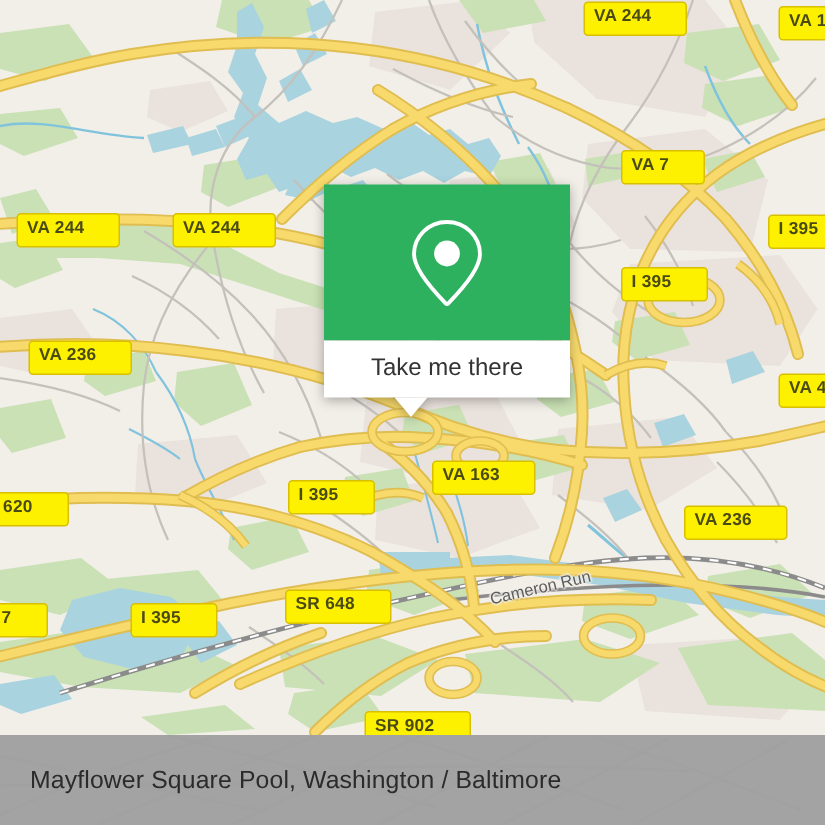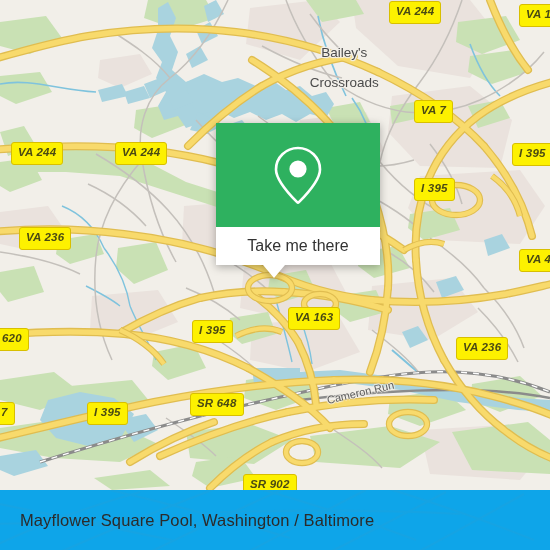--- a/index.html
+++ b/index.html
@@ -29,25 +29,24 @@
   
   .shield {
     position: absolute;
     background: #fdf100;
     border: 1.6px solid #d8bf00;
     border-radius: 3px;
     color: #4a4a13;
     font-size: 11.5px;
     font-weight: bold;
     line-height: 1;
-    padding: 4px 6px 5px 6px;
+    padding: 4px 23px 5px 6px;
     white-space: nowrap;
     letter-spacing: 0.2px;
     font-family: "Liberation Sans", sans-serif;
-    font-style: italic;
   }
 
   
   .place-label {
     position: absolute;
     color: #4a4a4a;
     font-size: 13.5px;
     line-height: 15px;
     text-align: center;
     white-space: pre;
@@ -108,21 +107,21 @@
     font-size: 13.5px;
     line-height: 17px;
     white-space: nowrap;
   }
 
   
   #footer {
     position: absolute;
     left: 0; top: 490px;
     width: 550px; height: 60px;
-    background: #0ea5e9;
+    background: #a3a3a3;
     display: flex; align-items: center;
     overflow: hidden;
   }
   #footer-watermark {
     position: absolute; left:0; top:0; width: 550px; height: 60px;
     opacity: 0.055; pointer-events: none;
   }
   #footer-title {
     position: relative;
     margin-left: 20px;
@@ -391,24 +390,20 @@
           <ellipse cx="320" cy="304" rx="16" ry="10"></ellipse>
           <path d="M236,336 C252,328 268,326 282,332"></path>
           <path d="M120,330 C138,338 154,350 164,364"></path>
           <path d="M404,250 C418,242 432,240 444,244"></path>
           <path d="M492,176 C506,186 516,200 520,216"></path>
         </g>
 
       </g>
     </svg>
 
-    <div class="place-label" style="left:268px; top:30px; width:130px;">
-      <span>Bailey's</span><br>
-      <span>Crossroads</span>
-    </div>
 
     <div class="river-label" style="left:327px; top:394px; transform: rotate(-13deg);">Cameron Run</div>
 
     <div class="shield" style="left:389px; top:1px;">VA 244</div>
     <div class="shield" style="left:519px; top:4px;">VA 1</div>
     <div class="shield" style="left:414px; top:100px;">VA 7</div>
     <div class="shield" style="left:11px;  top:142px;">VA 244</div>
     <div class="shield" style="left:115px; top:142px;">VA 244</div>
     <div class="shield" style="left:512px; top:143px;">I 395</div>
     <div class="shield" style="left:414px; top:178px;">I 395</div>

